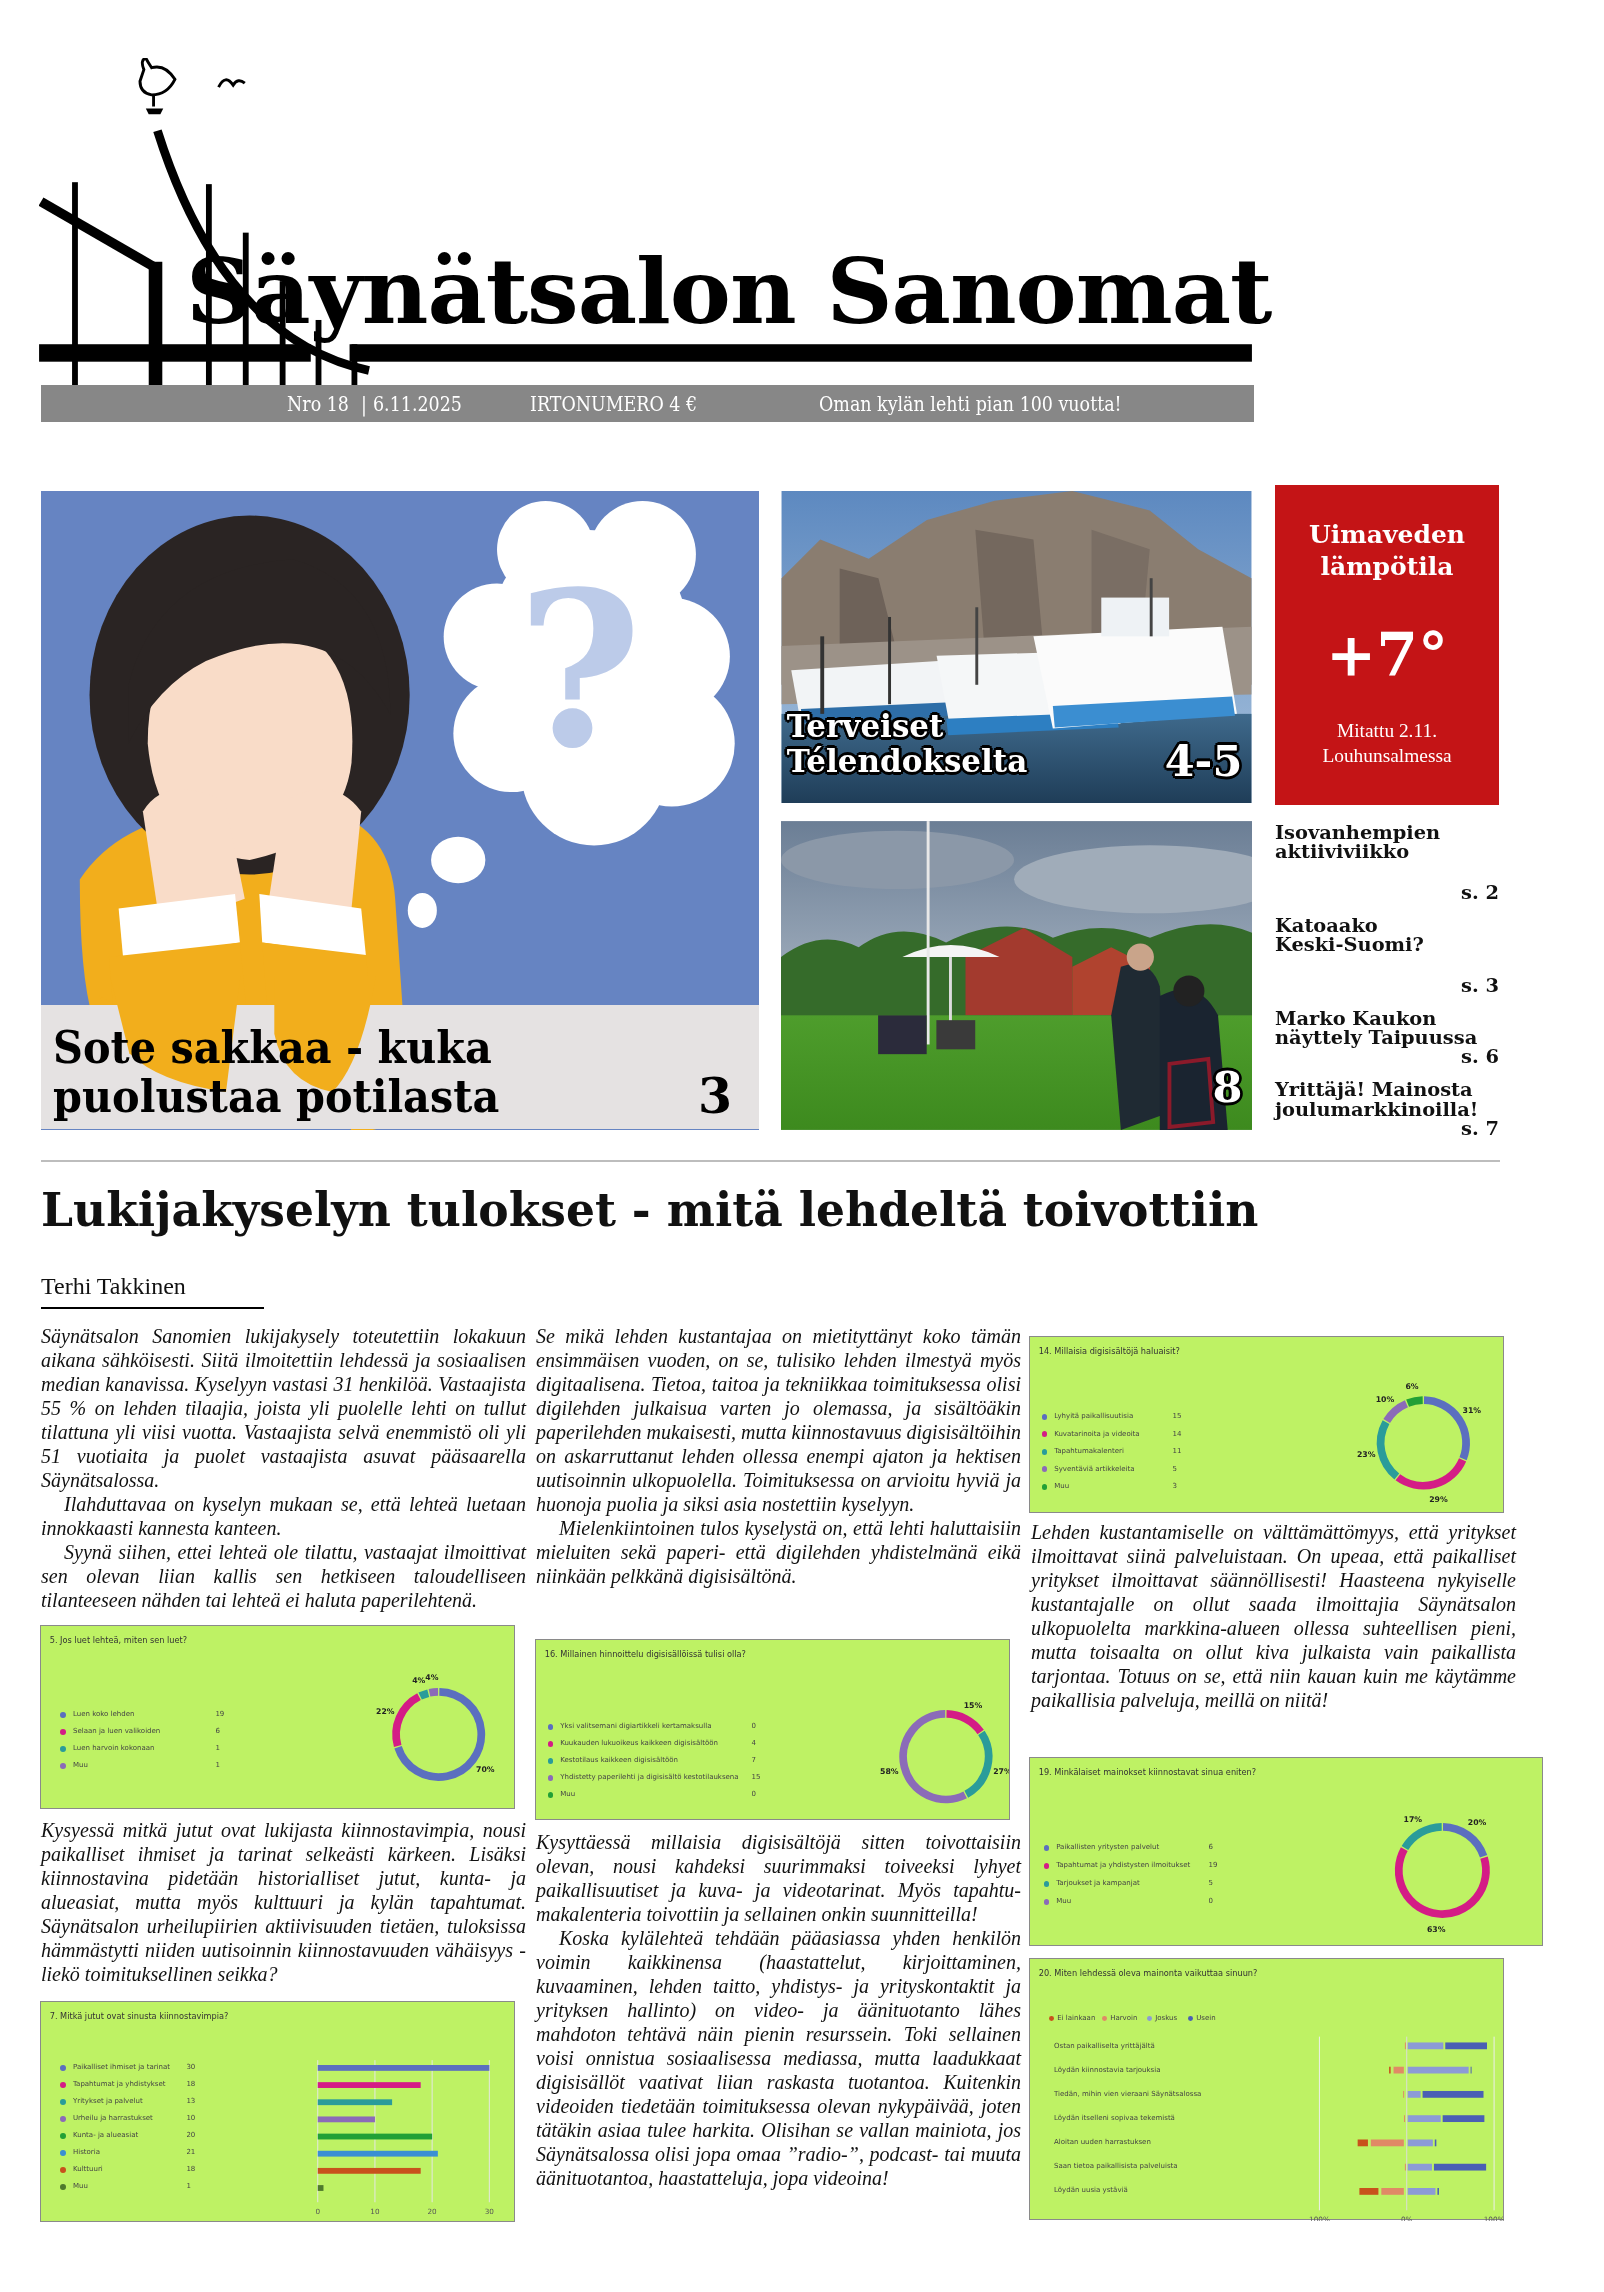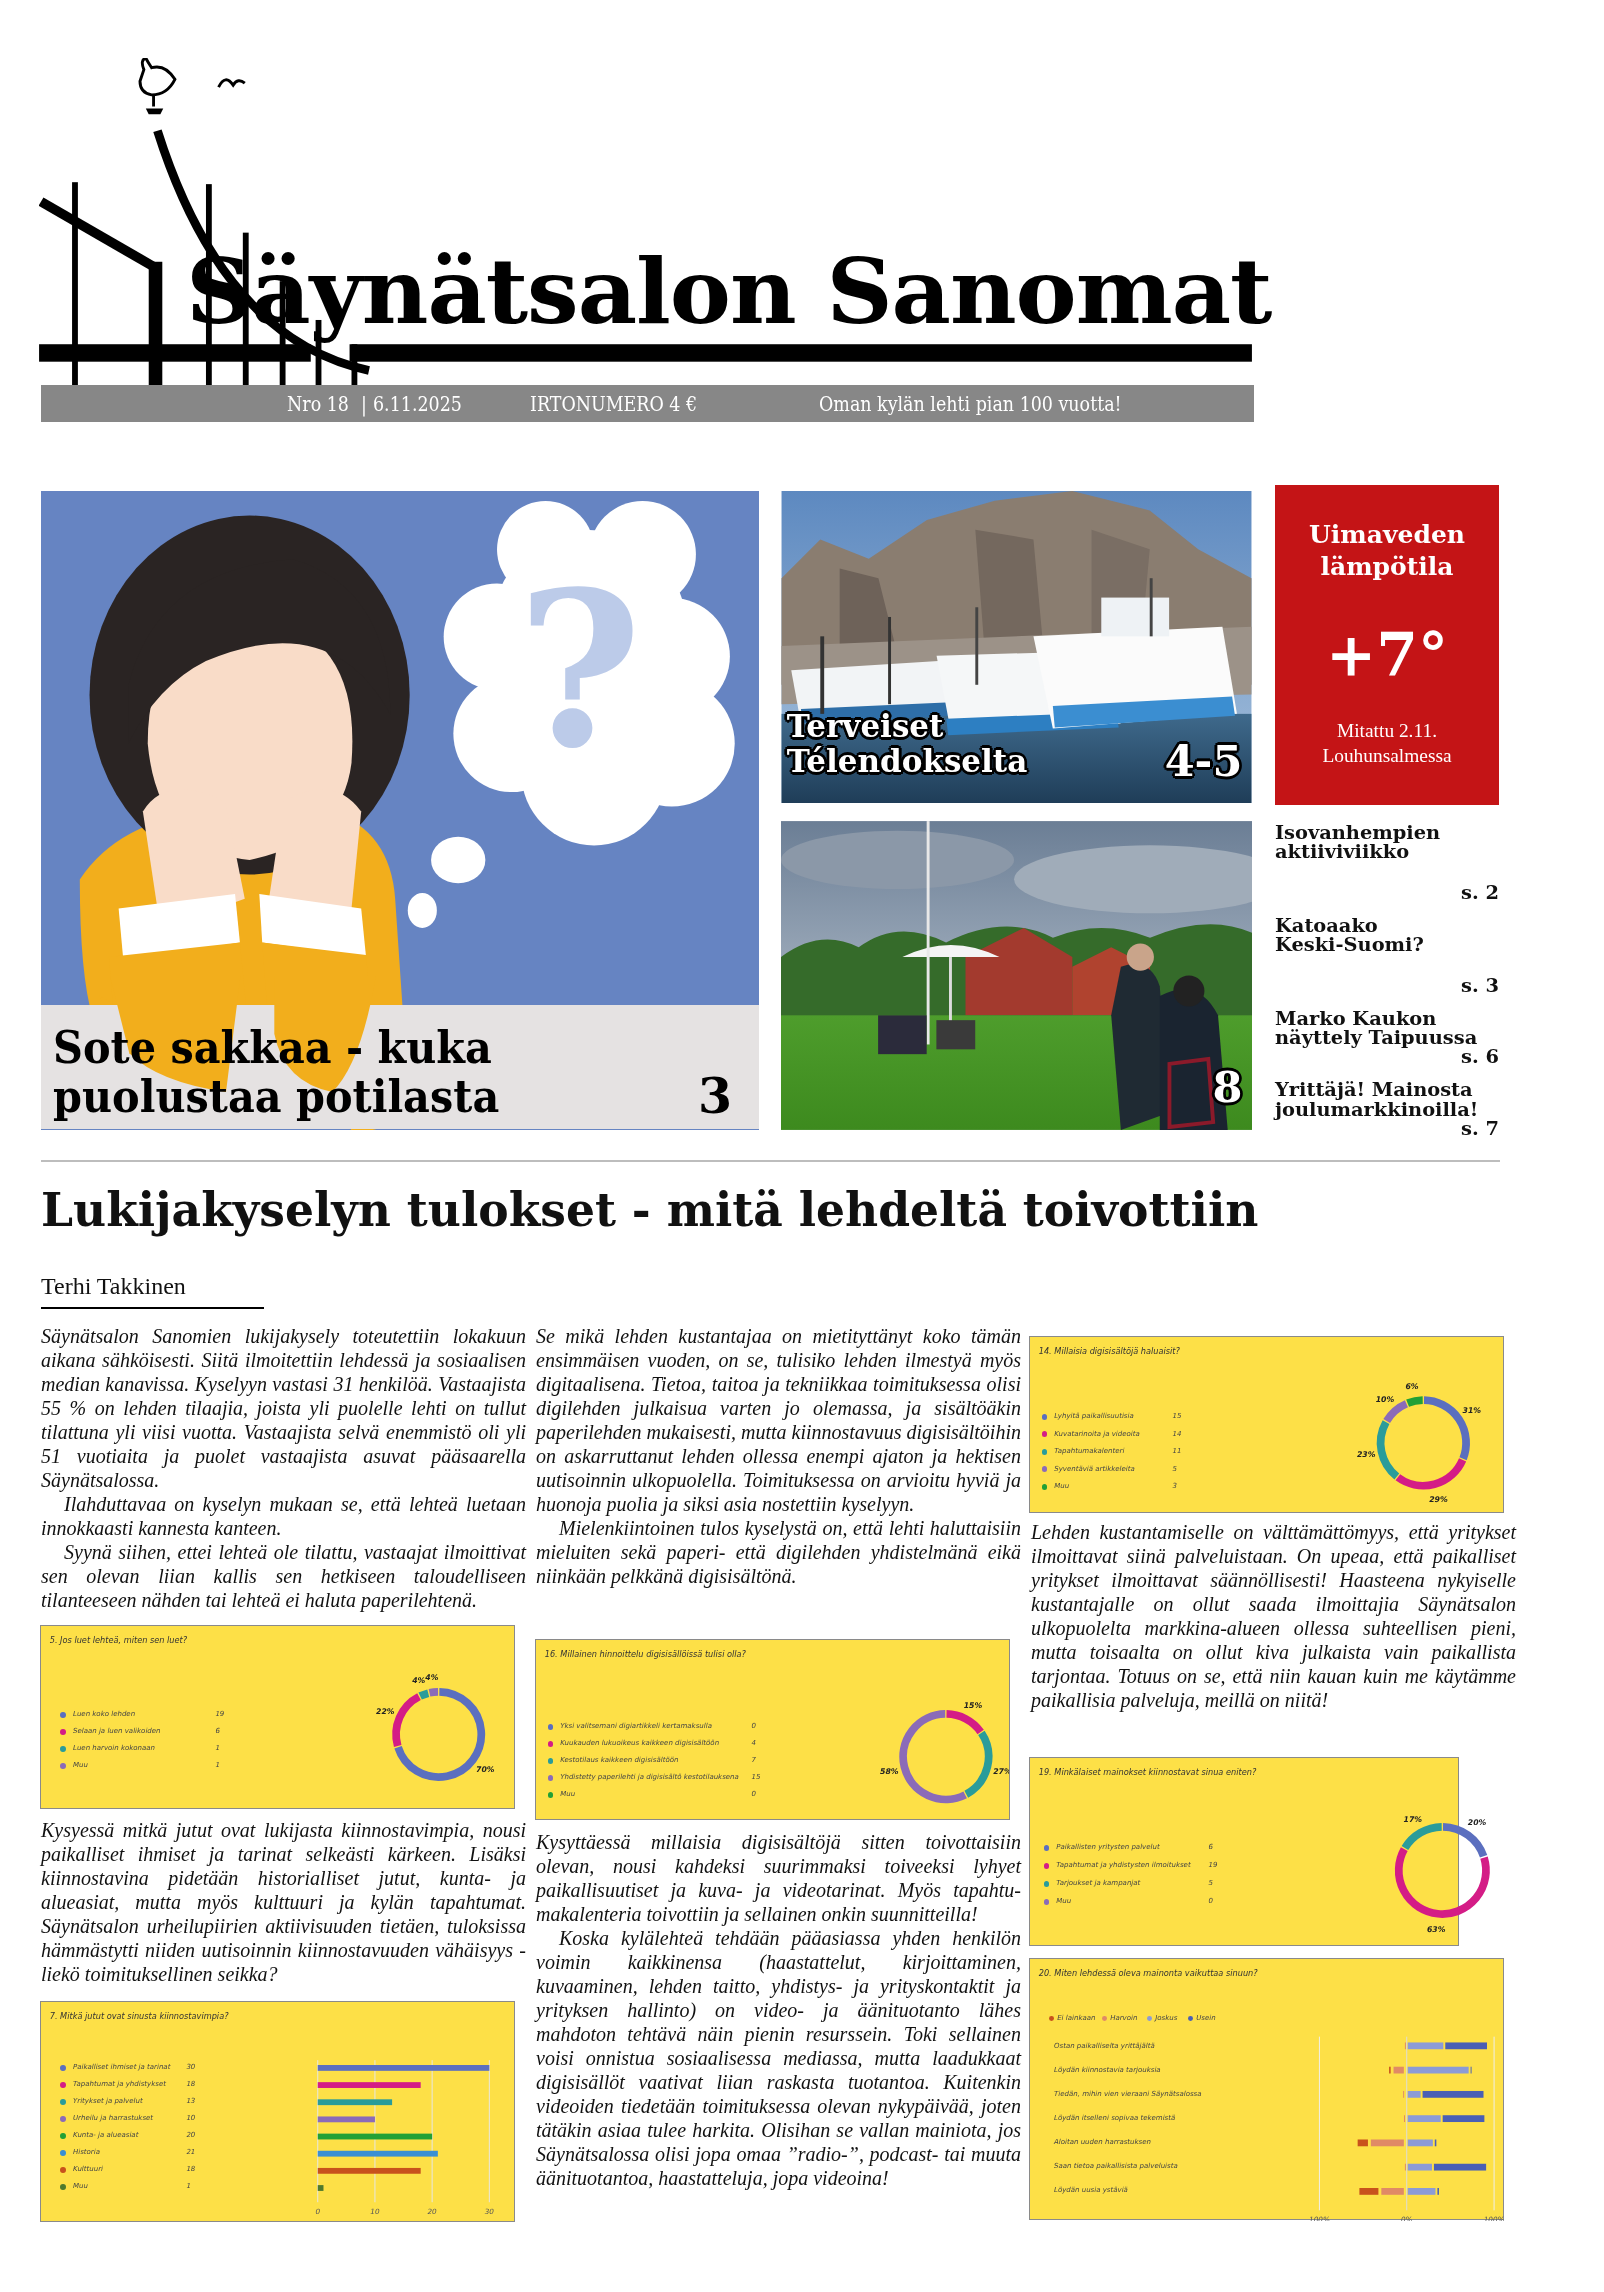--- a/index.html
+++ b/index.html
@@ -36,21 +36,21 @@
   #byline-rule{left:41px;top:1307px;width:223px;height:1.9px;background:#000;}
   .col{position:absolute;width:485px;font-size:20px;line-height:24px;text-align:justify;hyphens:manual;}
   .col p{margin:0;font-style:italic;}
   .col p.indent{text-indent:23px;}
   #col1-a{left:41px;top:1324px;}
   #col1-b{left:41px;top:1818px;}
   #col2-a{left:536px;top:1324px;}
   #col2-b{left:536px;top:1830px;}
   #col3-a{left:1031px;top:1520px;}
   
-  .chart-box{position:absolute;background:#fde047;border:1.5px solid #8a8a8a;box-sizing:border-box;font-family:"DejaVu Sans",sans-serif;color:#333;font-style:italic;}
+  .chart-box{position:absolute;background:#bef264;border:1.5px solid #8a8a8a;box-sizing:border-box;font-family:"DejaVu Sans",sans-serif;color:#333;}
   .chart-box .q{position:absolute;left:8.7px;top:8.7px;font-size:8.2px;color:#333;white-space:nowrap;}
   .legend{position:absolute;font-size:7px;color:#444;}
   .legend .row{position:relative;height:17px;white-space:nowrap;}
   .legend .dot{position:absolute;left:0;top:1.9px;width:5.8px;height:5.8px;border-radius:50%;}
   .legend .lbl{position:absolute;left:12.6px;top:0;}
   .legend .val{position:absolute;top:0;}
   .chart-box svg{position:absolute;}
   .pct{font-family:"DejaVu Sans",sans-serif;font-weight:bold;font-size:8px;fill:#222;}
   .axis-txt{font-family:"DejaVu Sans",sans-serif;font-size:7.5px;fill:#555;}
 </style>
@@ -450,21 +450,21 @@
       <path d="M 445.39356471850505 126.44591440228754 A 44 44 0 0 1 378.74110400550757 144.30538742388234" stroke="#d41c86" stroke-width="8" fill="none"></path>
       <text x="420.5291427061512" y="169.9555495773441" text-anchor="middle" class="pct">29%</text>
       <path d="M 377.6939168668717 143.50185247094257 A 44 44 0 0 1 366.56918135371683 87.57403028620422" stroke="#2a9c9a" stroke-width="8" fill="none"></path>
       <text x="346.15288317580615" y="123.70541932096769" text-anchor="middle" class="pct">23%</text>
       <path d="M 367.2291566039953 86.43091962098397 A 44 44 0 0 1 387.55408559771246 68.60643528149494" stroke="#8b6bb8" stroke-width="8" fill="none"></path>
       <text x="365.4392510939959" y="66.88961155126135" text-anchor="middle" class="pct">10%</text>
       <path d="M 388.77356084910497 68.10131209338982 A 44 44 0 0 1 404.3400247497216 65.0049499071882" stroke="#22a036" stroke-width="8" fill="none"></path>
       <text x="393.2945806790323" y="53.15288317580617" text-anchor="middle" class="pct">6%</text>
     </svg>
   </div>
-<div class="chart-box" id="chart-q19" style="left:1029px;top:1757px;width:430px;height:189px">
+<div class="chart-box" id="chart-q19" style="left:1029px;top:1757px;width:514px;height:189px">
     <div class="q">19. Minkälaiset mainokset kiinnostavat sinua eniten?</div>
     <div class="legend" style="left:13.6px;top:85px">
       <div class="row" style="height:18px">
         <div class="dot" style="background:#5b6fbf"></div>
         <div class="lbl">Paikallisten yritysten palvelut</div>
         <div class="val" style="left:165px">6</div>
       </div>
       <div class="row" style="height:18px">
         <div class="dot" style="background:#d41c86"></div>
         <div class="lbl">Tapahtumat ja yhdistysten ilmoitukset</div>

